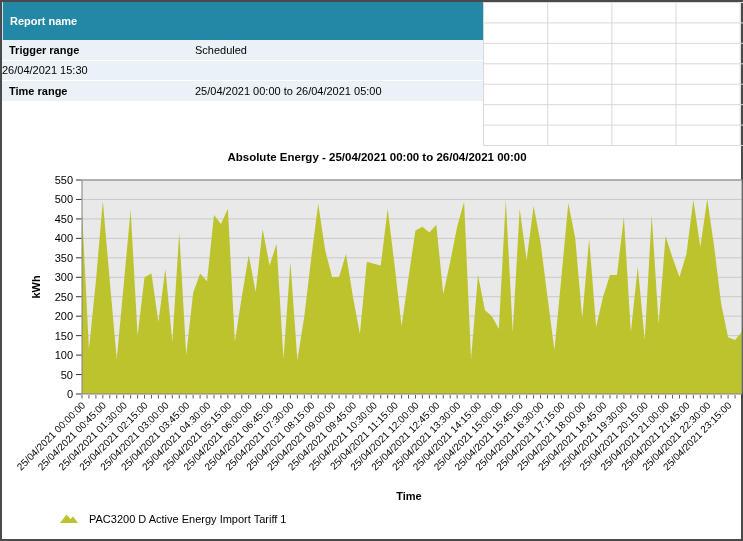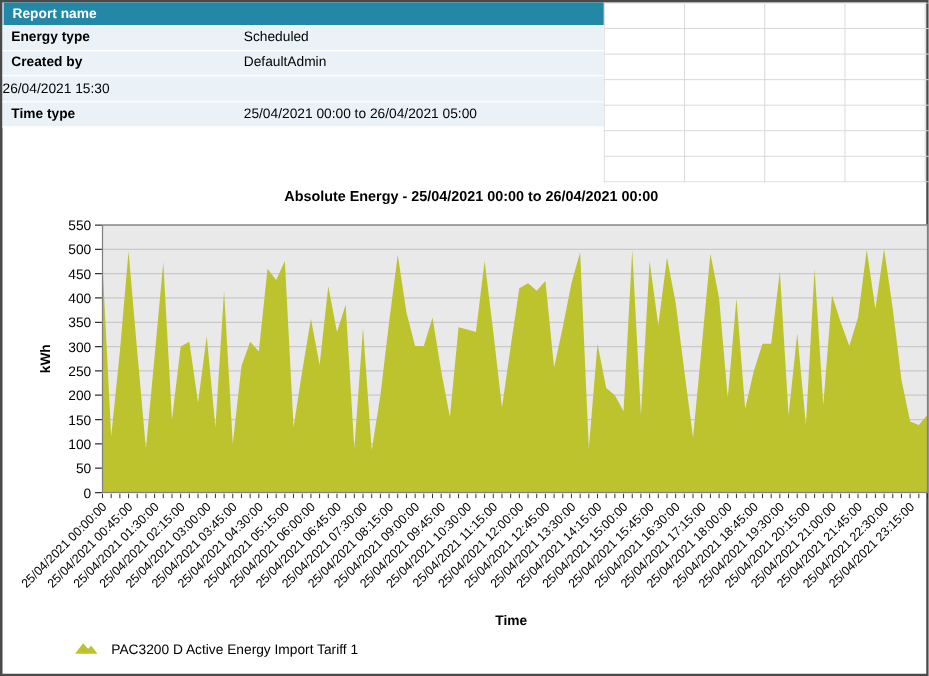--- a/index.html
+++ b/index.html
@@ -3,21 +3,21 @@
 <meta charset="utf-8">
 <style>
   html,body{margin:0;padding:0;background:#fff;}
   body{width:743px;height:541px;position:relative;overflow:hidden;
        font-family:"Liberation Sans",sans-serif;}
   #frame{position:absolute;inset:0;border:2px solid #4a4a4a;box-sizing:border-box;background:#fff;}
 
   
   #meta-table{position:absolute;left:0;top:0;width:481px;}
   .m-row{display:flex;height:20.5px;align-items:center;background:#EBF2F7;border-bottom:1px solid #fff;box-sizing:border-box;}
-  .m-row.header{height:18px;background:#2387A6;color:#fff;border-bottom:none;border-left:1px solid #cfe0ea;}
+  .m-row.header{height:38px;background:#2387A6;color:#fff;border-bottom:none;border-left:1px solid #cfe0ea;}
   .m-label{width:193px;padding-left:7px;font-size:11px;font-weight:bold;box-sizing:border-box;white-space:nowrap;}
   .m-value{flex:1;font-size:11px;white-space:nowrap;}
   .m-row.header .m-label,.m-row.header .m-value{font-weight:bold;font-size:11px;}
 
   
   #sheet-grid{position:absolute;left:481px;top:0;width:262px;height:144px;
     background-image:
       linear-gradient(to right,#D8D8D8 1px,transparent 1px),
       linear-gradient(to bottom,#D8D8D8 1px,transparent 1px);
     background-size:64.2px 20.45px;}
@@ -29,32 +29,28 @@
 </head>
 <body>
 
 <div id="frame">
 
   <div id="meta-table">
     <div class="m-row header">
       <div class="m-label">Report name</div>
     </div>
     <div class="m-row">
-      <div class="m-label">Energy type</div>
+      <div class="m-label">Trigger range</div>
       <div class="m-value">Scheduled</div>
-    </div>
-    <div class="m-row">
-      <div class="m-label">Created by</div>
-      <div class="m-value">DefaultAdmin</div>
     </div>
     <div class="m-row">
       <div class="m-value">26/04/2021 15:30</div>
     </div>
     <div class="m-row">
-      <div class="m-label">Time type</div>
+      <div class="m-label">Time range</div>
       <div class="m-value">25/04/2021 00:00 to 26/04/2021 05:00</div>
     </div>
   </div>
 
   <div id="sheet-grid"></div>
 
   <svg id="chart-svg" width="743" height="396" viewBox="0 0 743 396">
       <text x="375" y="14" text-anchor="middle" font-size="11.5" font-weight="bold">Absolute Energy - 25/04/2021 00:00 to 26/04/2021 00:00</text>
       <rect x="80" y="33" width="660" height="214" fill="#E9E9E9"></rect>
       <line x1="80" x2="740" y1="227.54545454545453" y2="227.54545454545453" stroke="#C9C9C9" stroke-width="1"></line>

